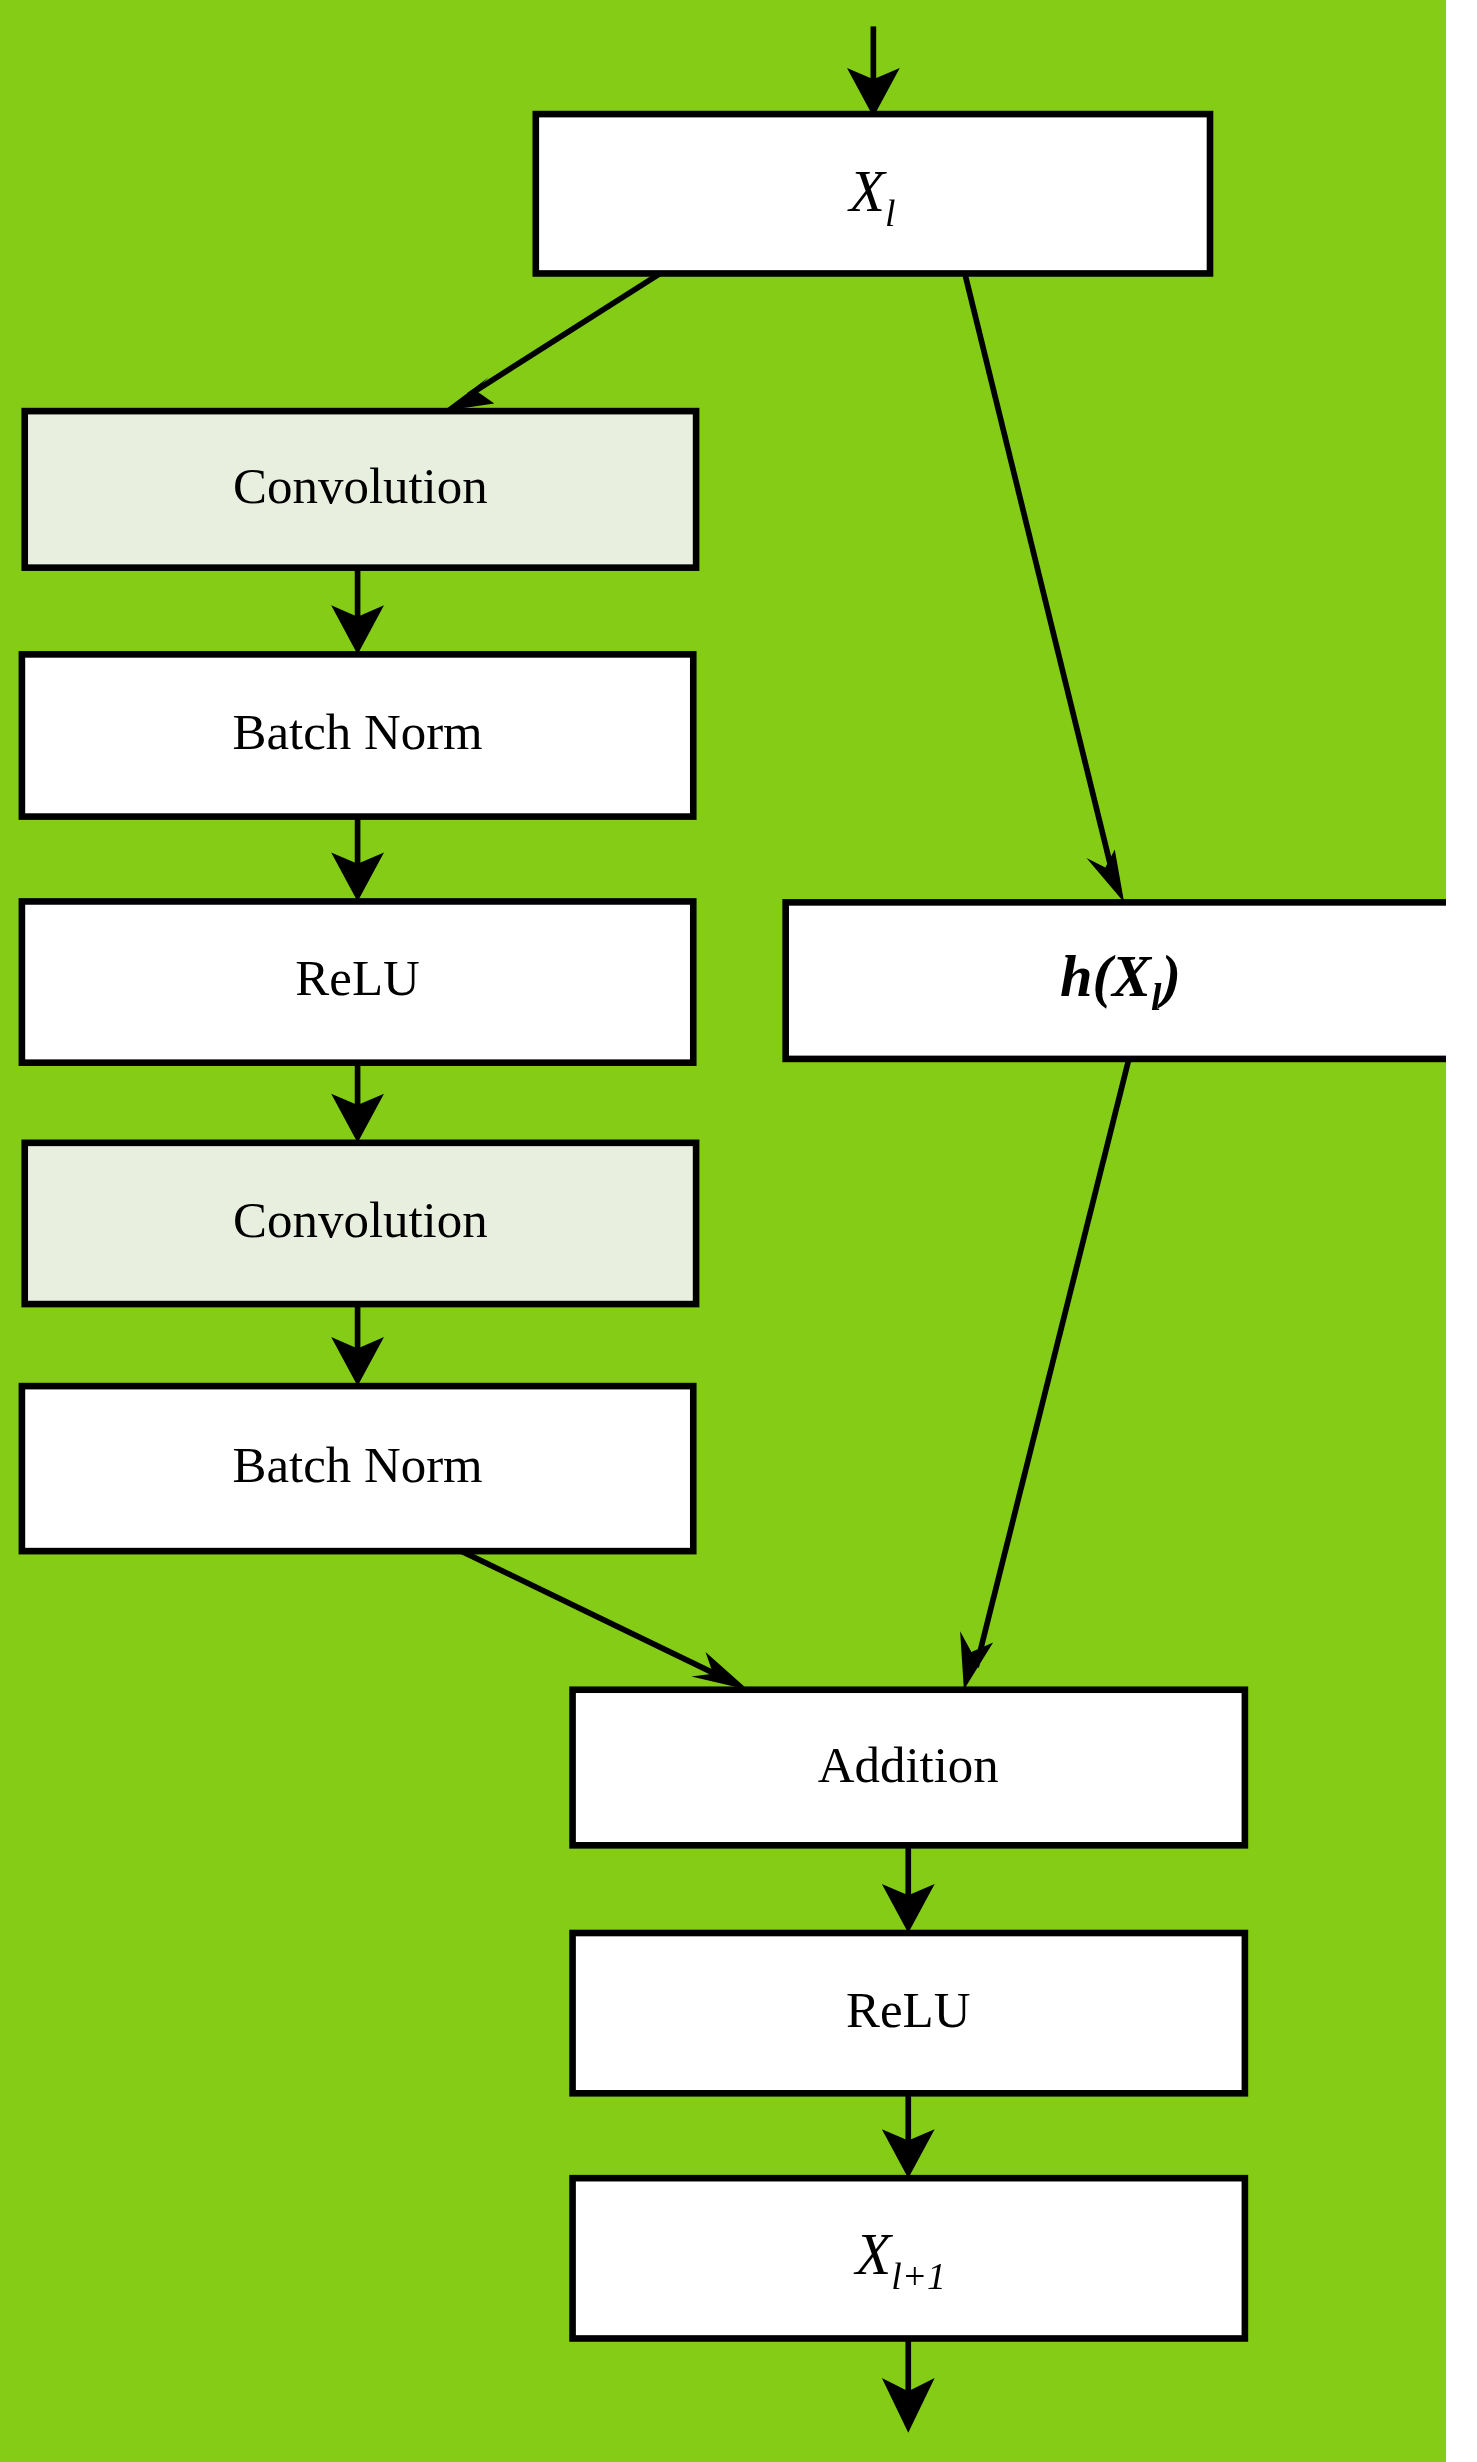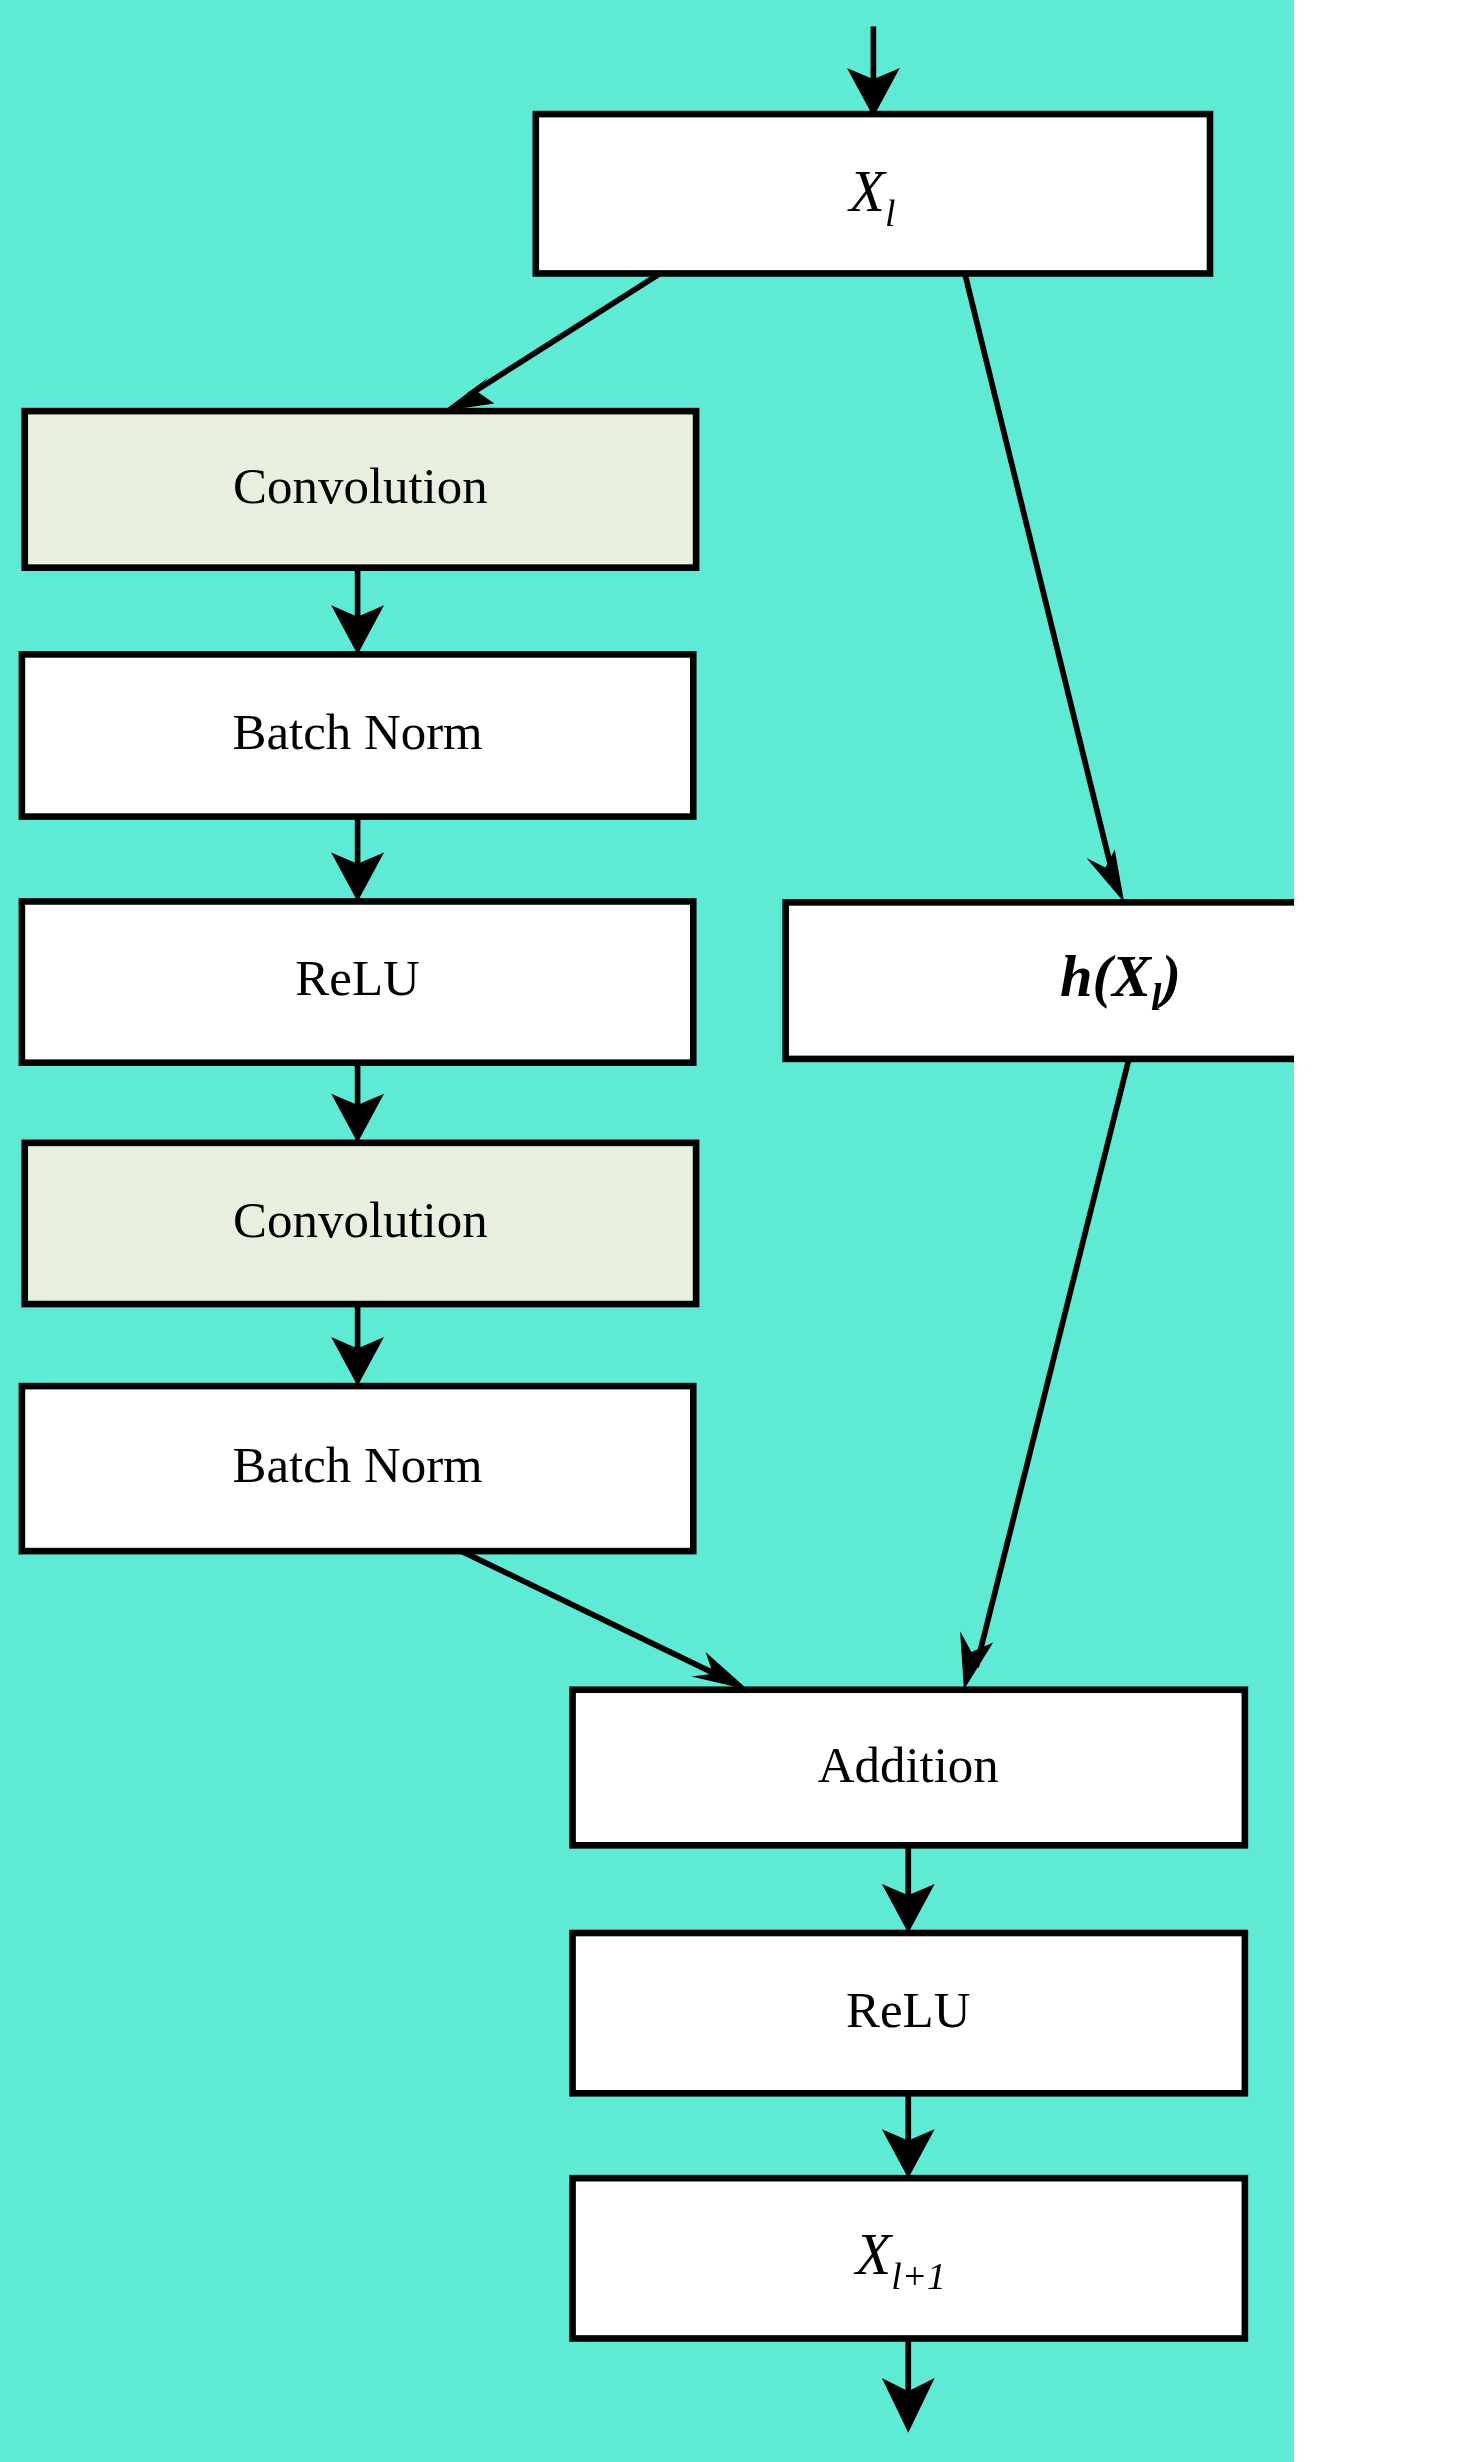--- a/index.html
+++ b/index.html
@@ -2,23 +2,23 @@
 <html style="font-size:15px"><head>
 <meta charset="utf-8">
 <style>
   html, body {
     margin: 0;
     padding: 0;
     background: #ffffff;
   }
   #diagram-root {
     position: relative;
-    width: 1294px;
+    width: 1446px;
     height: 2462px;
-    background: #5eead4;
+    background: #84cc16;
     font-family: "Liberation Serif", "DejaVu Serif", serif;
     overflow: hidden;
   }
   svg.canvas {
     position: absolute;
     left: 0;
     top: 0;
     width: 1478px;
     height: 2462px;
   }

